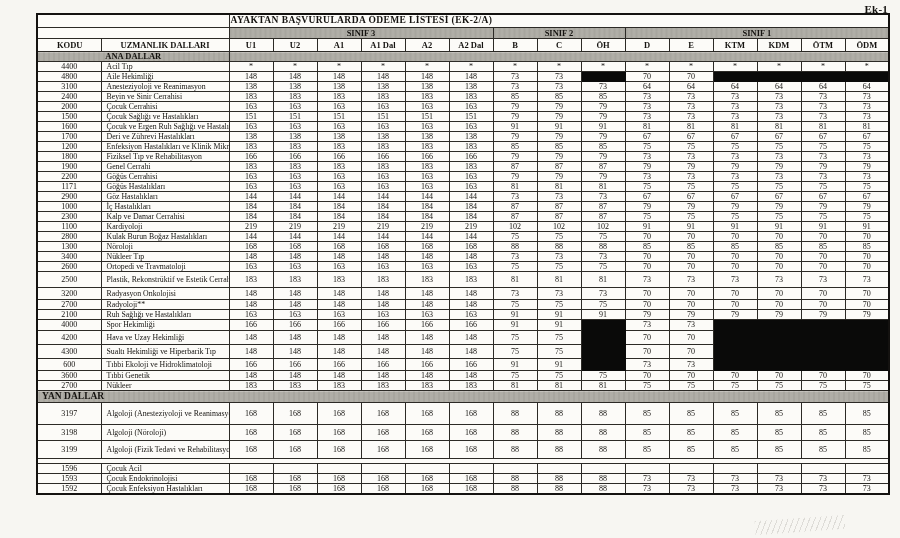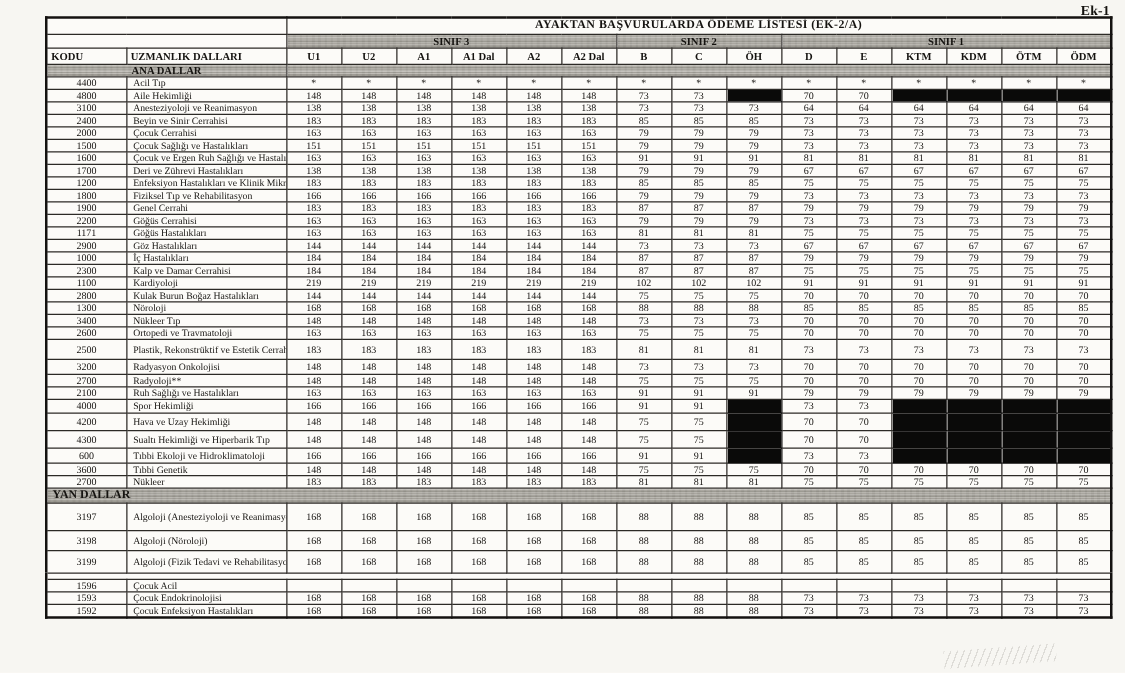--- a/index.html
+++ b/index.html
@@ -27,28 +27,28 @@
     border: 1px solid #2c2a26;
     padding: 0 1px;
     font-size: 8px;
     line-height: 1;
     vertical-align: middle;
     white-space: nowrap;
     overflow: hidden;
     height: 9px;
   }
   .title-cell {
-    font-weight: bold; text-align: center;
+    font-weight: bold; 
     font-size: 9.5px; letter-spacing: .4px;
     height: 12px;
   }
   .group-row th { height: 10px; }
   .colhead-row th { height: 12px; }
   th { font-weight: bold; font-size: 8.5px; text-align: center; }
-  th.lefthead { text-align: left; padding-left: 3px; }
+  th.lefthead { text-align: left; padding-left: 19px; }
   .band {
     background-color: #aeaba3;
     background-image:
       repeating-linear-gradient(0deg, rgba(255,255,255,.28) 0 1px, rgba(0,0,0,.10) 1px 2px),
       repeating-linear-gradient(90deg, rgba(0,0,0,.06) 0 2px, rgba(255,255,255,0) 2px 5px);
   }
   .section-band-label { font-weight: bold; font-size: 8.5px; }
   .ana-label { text-align: center; height: 9px; }
   .yan-label { text-align: left; padding-left: 4px; font-size: 9.5px; height: 11px; }
   td.code-cell { text-align: center; }

